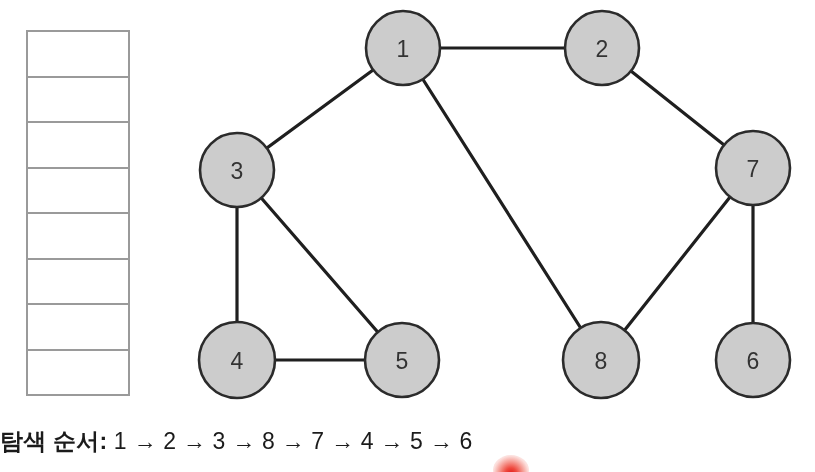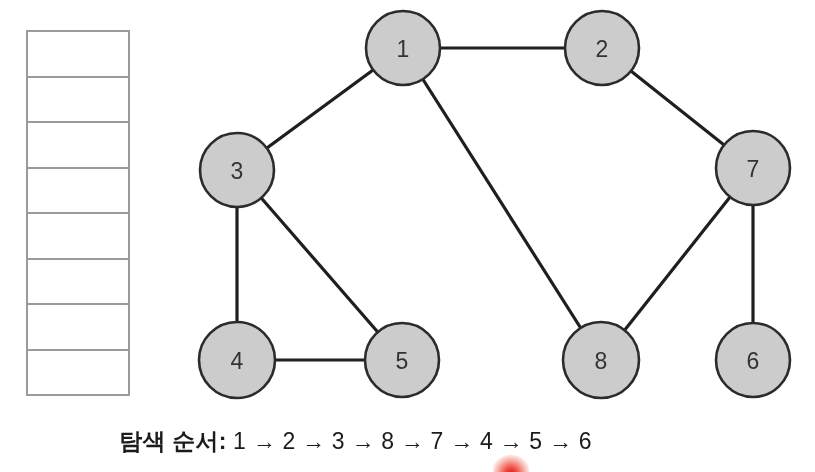--- a/index.html
+++ b/index.html
@@ -72,21 +72,20 @@
     text-anchor: middle;
     dominant-baseline: central;
   }
 
   
   #caption {
     position: absolute;
     left: 0;
     top: 426px;
     width: 711px;
-    text-align: center;
     white-space: nowrap;
     font-size: 23px;
     color: #1b1b1b;
     letter-spacing: 0.2px;
   }
   #caption .caption-label {
     font-weight: bold;
   }
   #caption .caption-sequence {
     font-weight: normal;

